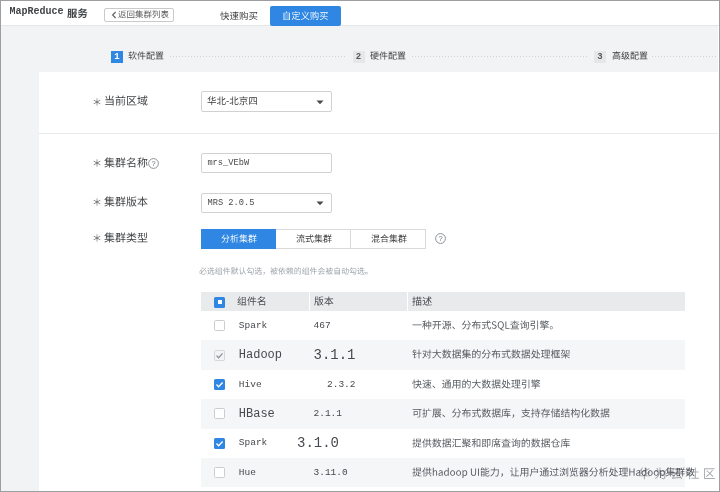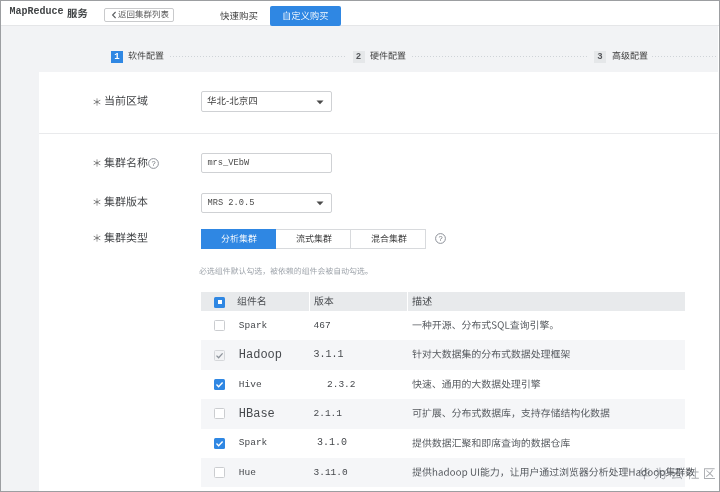--- a/index.html
+++ b/index.html
@@ -226,21 +226,21 @@
           <path d="M44 -431V-349H960V-431Z M1653 -556V-318H1512V-556ZM1728 -556H1866V-318H1728ZM1653 -838V-629H1441V-184H1512V-245H1653V78H1728V-245H1866V-190H1939V-629H1728V-838ZM1367 -826C1291 -793 1159 -763 1046 -745C1055 -729 1065 -704 1068 -687C1112 -693 1160 -700 1207 -710V-558H1046V-488H1196C1156 -373 1086 -243 1023 -172C1035 -154 1053 -124 1060 -103C1112 -165 1166 -265 1207 -367V78H1280V-384C1313 -335 1354 -272 1370 -241L1415 -299C1396 -326 1308 -435 1280 -466V-488H1408V-558H1280V-725C1329 -737 1374 -751 1412 -766Z M2649 -703V-418H2369V-461V-703ZM2052 -418V-346H2288C2274 -209 2223 -75 2054 28C2074 41 2101 66 2114 84C2299 -33 2351 -189 2365 -346H2649V81H2726V-346H2949V-418H2726V-703H2918V-775H2089V-703H2293V-461L2292 -418Z M3537 -407H3843V-319H3537ZM3537 -549H3843V-463H3537ZM3505 -205C3475 -138 3431 -68 3385 -19C3402 -9 3431 9 3445 20C3489 -32 3539 -113 3572 -186ZM3788 -188C3828 -124 3876 -40 3898 10L3967 -21C3943 -69 3893 -152 3853 -213ZM3087 -777C3142 -742 3217 -693 3254 -662L3299 -722C3260 -751 3185 -797 3131 -829ZM3038 -507C3094 -476 3169 -428 3207 -400L3251 -460C3212 -488 3136 -531 3081 -560ZM3059 24 3126 66C3174 -28 3230 -152 3271 -258L3211 -300C3166 -186 3103 -54 3059 24ZM3338 -791V-517C3338 -352 3327 -125 3214 36C3231 44 3263 63 3276 76C3395 -92 3411 -342 3411 -517V-723H3951V-791ZM3650 -709C3644 -680 3632 -639 3621 -607H3469V-261H3649V0C3649 11 3645 15 3633 16C3620 16 3576 16 3529 15C3538 34 3547 61 3550 79C3616 80 3660 80 3687 69C3714 58 3721 39 3721 2V-261H3913V-607H3694C3707 -633 3720 -663 3733 -692Z M4273 56 4341 -2C4279 -75 4189 -166 4117 -224L4052 -167C4123 -109 4209 -23 4273 56Z M5673 -822 5604 -794C5675 -646 5795 -483 5900 -393C5915 -413 5942 -441 5961 -456C5857 -534 5735 -687 5673 -822ZM5324 -820C5266 -667 5164 -528 5044 -442C5062 -428 5095 -399 5108 -384C5135 -406 5161 -430 5187 -457V-388H5380C5357 -218 5302 -59 5065 19C5082 35 5102 64 5111 83C5366 -9 5432 -190 5459 -388H5731C5720 -138 5705 -40 5680 -14C5670 -4 5658 -2 5637 -2C5614 -2 5552 -2 5487 -8C5501 13 5510 45 5512 67C5575 71 5636 72 5670 69C5704 66 5727 59 5748 34C5783 -5 5796 -119 5811 -426C5812 -436 5812 -462 5812 -462H5192C5277 -553 5352 -670 5404 -798Z M6399 -841C6385 -790 6367 -738 6346 -687H6061V-614H6313C6246 -481 6153 -358 6031 -275C6045 -259 6065 -230 6076 -211C6130 -249 6179 -294 6222 -343V-13H6297V-360H6509V81H6585V-360H6811V-109C6811 -95 6806 -91 6789 -90C6773 -90 6715 -89 6651 -91C6661 -72 6673 -44 6676 -23C6762 -23 6815 -23 6846 -35C6877 -47 6886 -68 6886 -108V-431H6811H6585V-566H6509V-431H6291C6331 -489 6366 -550 6396 -614H6941V-687H6428C6446 -732 6462 -778 6476 -823Z M7709 -791C7761 -755 7823 -701 7853 -665L7905 -712C7875 -747 7811 -798 7760 -833ZM7565 -836C7565 -774 7567 -713 7570 -653H7055V-580H7575C7601 -208 7685 82 7849 82C7926 82 7954 31 7967 -144C7946 -152 7918 -169 7901 -186C7894 -52 7883 4 7855 4C7756 4 7678 -241 7653 -580H7947V-653H7649C7646 -712 7645 -773 7645 -836ZM7059 -24 7083 50C7211 22 7395 -20 7565 -60L7559 -128L7345 -82V-358H7532V-431H7090V-358H7270V-67Z M8304 13C8457 13 8553 -79 8553 -195C8553 -304 8487 -354 8402 -391L8298 -436C8241 -460 8176 -487 8176 -559C8176 -624 8230 -665 8313 -665C8381 -665 8435 -639 8480 -597L8528 -656C8477 -709 8400 -746 8313 -746C8180 -746 8082 -665 8082 -552C8082 -445 8163 -393 8231 -364L8336 -318C8406 -287 8459 -263 8459 -187C8459 -116 8402 -68 8305 -68C8229 -68 8155 -104 8103 -159L8048 -95C8111 -29 8200 13 8304 13Z M8967 -64C8835 -64 8749 -182 8749 -369C8749 -552 8835 -665 8967 -665C9099 -665 9185 -552 9185 -369C9185 -182 9099 -64 8967 -64ZM9191 184C9235 184 9274 177 9296 167L9278 96C9259 102 9234 107 9201 107C9122 107 9054 74 9021 9C9176 -18 9280 -158 9280 -369C9280 -604 9151 -746 8967 -746C8783 -746 8654 -604 8654 -369C8654 -154 8762 -12 8922 10C8963 110 9056 184 9191 184Z M9439 0H9852V-79H9531V-733H9439Z M10176 -218H10581V-134H10176ZM10176 -352H10581V-270H10176ZM10102 -406V-80H10659V-406ZM9955 -20V48H10811V-20ZM10341 -840V-713H9938V-647H10260C10174 -552 10040 -466 9917 -424C9933 -410 9955 -382 9966 -364C10102 -418 10250 -523 10341 -642V-437H10415V-643C10507 -527 10657 -423 10795 -372C10806 -391 10828 -420 10845 -434C10719 -473 10583 -556 10496 -647H10825V-713H10415V-840Z M10995 -775C11044 -729 11104 -664 11132 -622L11186 -672C11158 -713 11096 -775 11047 -819ZM10923 -527V-454H11064V-111C11064 -66 11034 -37 11016 -24C11029 -10 11049 22 11055 40C11070 20 11097 -2 11266 -129C11259 -143 11247 -171 11241 -192L11137 -116V-527ZM11387 -840C11345 -713 11275 -587 11193 -506C11212 -495 11244 -471 11258 -457C11298 -502 11338 -558 11373 -621H11747C11734 -203 11718 -46 11685 -10C11674 3 11664 6 11644 6C11621 6 11567 6 11506 1C11519 21 11528 53 11530 74C11584 76 11641 78 11673 74C11707 71 11730 62 11752 33C11791 -16 11806 -176 11821 -650C11822 -662 11822 -690 11822 -690H11410C11430 -732 11448 -776 11464 -820ZM11553 -292V-184H11380V-292ZM11553 -353H11380V-460H11553ZM11311 -523V-61H11380V-122H11620V-523Z M12663 -830V80H12738V-830ZM12024 -568C12011 -474 11989 -351 11969 -273H12348C12334 -104 12318 -31 12294 -11C12283 -2 12272 0 12250 0C12226 0 12159 -1 12093 -7C12108 15 12118 46 12120 70C12184 74 12247 75 12279 72C12315 70 12337 64 12359 40C12392 7 12410 -84 12427 -308C12429 -319 12430 -343 12430 -343H12062C12071 -391 12081 -445 12089 -498H12424V-798H11988V-728H12350V-568Z M13022 -705C13004 -658 12972 -602 12923 -558C12938 -550 12957 -531 12967 -518C12980 -530 12992 -543 13003 -557V-406H13057V-438H13229V-579H13020C13030 -592 13038 -605 13046 -619H13301C13296 -498 13288 -452 13277 -438C13271 -431 13264 -429 13251 -429C13239 -429 13209 -430 13175 -433C13183 -419 13189 -397 13191 -381C13225 -379 13260 -379 13279 -380C13302 -382 13318 -387 13331 -402C13351 -424 13359 -483 13367 -639C13368 -648 13368 -665 13368 -665H13069L13082 -695L13076 -696H13111V-738H13219V-694H13283V-738H13399V-790H13283V-840H13219V-790H13111V-840H13047V-790H12932V-738H13047V-701ZM13506 -843C13479 -749 13431 -660 13369 -602C13384 -592 13410 -571 13421 -560C13440 -580 13459 -603 13476 -629C13497 -590 13522 -554 13552 -522C13498 -489 13433 -465 13361 -447C13374 -433 13394 -405 13401 -390C13475 -412 13542 -440 13599 -478C13654 -432 13721 -397 13798 -376C13807 -395 13826 -420 13841 -435C13769 -451 13705 -479 13651 -517C13703 -562 13743 -617 13769 -686H13827V-743H13539C13551 -770 13561 -799 13570 -828ZM13697 -686C13676 -635 13644 -593 13602 -558C13564 -595 13533 -638 13512 -686ZM13057 -538H13174V-480H13057ZM13650 -378C13510 -354 13244 -343 13029 -342C13035 -328 13042 -305 13044 -291C13139 -291 13243 -293 13344 -297V-235H13003V-180H13344V-118H12938V-61H13344V2C13344 14 13339 18 13325 19C13311 20 13259 20 13206 18C13216 36 13227 62 13231 80C13304 80 13350 79 13379 70C13409 60 13419 42 13419 4V-61H13826V-118H13419V-180H13768V-235H13419V-301C13523 -308 13621 -317 13697 -330Z M14075 -244C13992 -244 13923 -176 13923 -92C13923 -7 13992 61 14075 61C14160 61 14228 -7 14228 -92C14228 -176 14160 -244 14075 -244ZM14075 10C14020 10 13974 -35 13974 -92C13974 -147 14020 -193 14075 -193C14132 -193 14177 -147 14177 -92C14177 -35 14132 10 14075 10Z" fill="#55595e"></path>
         </g>
       </svg>
     </div>
 <div class="p" style="left:200px;top:339.4px;width:484px;height:29.4px;background:#f5f6f8"></div>
 <div class="p" style="left:213px;top:348.6px;width:11px;height:11px;border:1px solid #d5d7da;border-radius:1.5px;background:#f2f3f5"></div>
 <svg class="p" width="11" height="11" style="left:213px;top:348.6px" viewBox="0 0 11 11">
       <path d="M2.5 5.6 L4.6 7.7 L8.6 3.4" stroke="#8d939b" stroke-width="1.3" fill="none"></path>
     </svg>
 <div class="lat" style="left:237.8px;top:344.1px;height:20px;line-height:20.5px;font-size:12px;color:#46494d">Hadoop</div>
-<div class="lat" style="left:312.5px;top:344.1px;height:20px;line-height:20.5px;font-size:10px;color:#46494d">3.1.1</div>
+<div class="lat" style="left:312.5px;top:344.1px;height:20px;line-height:20.5px;font-size:14px;color:#46494d">3.1.1</div>
 <div class="p" style="left:410.9px;top:348.36px">
       <svg class="tx" width="159.4" height="11.48" viewBox="0 0 159.4 11.48">
         <g transform="translate(0,8.71) scale(0.009900,0.009900)">
           <path d="M662 -831V-505H426V-431H662V79H739V-431H954V-505H739V-831ZM186 -838C153 -744 95 -655 31 -596C43 -580 63 -541 69 -526C106 -561 140 -604 171 -653H423V-724H212C227 -755 241 -786 253 -818ZM61 -344V-275H211V-68C211 -26 183 -2 164 8C177 24 195 56 201 75C218 58 247 41 443 -61C438 -76 431 -105 429 -126L283 -53V-275H417V-344H283V-479H396V-547H108V-479H211V-344Z M1502 -394C1549 -323 1594 -228 1610 -168L1676 -201C1660 -261 1612 -353 1563 -422ZM1091 -453C1152 -398 1217 -333 1275 -267C1215 -139 1136 -42 1045 17C1063 32 1086 60 1098 78C1190 12 1268 -80 1329 -203C1374 -147 1411 -94 1435 -49L1495 -104C1466 -156 1419 -218 1364 -281C1410 -396 1443 -533 1460 -695L1411 -709L1398 -706H1070V-635H1378C1363 -527 1339 -430 1307 -344C1254 -399 1198 -453 1144 -500ZM1765 -840V-599H1482V-527H1765V-22C1765 -4 1758 1 1741 2C1724 2 1668 3 1605 0C1615 23 1626 58 1630 79C1715 79 1766 77 1796 64C1827 51 1839 28 1839 -22V-527H1959V-599H1839V-840Z M2461 -839C2460 -760 2461 -659 2446 -553H2062V-476H2433C2393 -286 2293 -92 2043 16C2064 32 2088 59 2100 78C2344 -34 2452 -226 2501 -419C2579 -191 2708 -14 2902 78C2915 56 2939 25 2958 8C2764 -73 2633 -255 2563 -476H2942V-553H2526C2540 -658 2541 -758 2542 -839Z M3443 -821C3425 -782 3393 -723 3368 -688L3417 -664C3443 -697 3477 -747 3506 -793ZM3088 -793C3114 -751 3141 -696 3150 -661L3207 -686C3198 -722 3171 -776 3143 -815ZM3410 -260C3387 -208 3355 -164 3317 -126C3279 -145 3240 -164 3203 -180C3217 -204 3233 -231 3247 -260ZM3110 -153C3159 -134 3214 -109 3264 -83C3200 -37 3123 -5 3041 14C3054 28 3070 54 3077 72C3169 47 3254 8 3326 -50C3359 -30 3389 -11 3412 6L3460 -43C3437 -59 3408 -77 3375 -95C3428 -152 3470 -222 3495 -309L3454 -326L3442 -323H3278L3300 -375L3233 -387C3226 -367 3216 -345 3206 -323H3070V-260H3175C3154 -220 3131 -183 3110 -153ZM3257 -841V-654H3050V-592H3234C3186 -527 3109 -465 3039 -435C3054 -421 3071 -395 3080 -378C3141 -411 3207 -467 3257 -526V-404H3327V-540C3375 -505 3436 -458 3461 -435L3503 -489C3479 -506 3391 -562 3342 -592H3531V-654H3327V-841ZM3629 -832C3604 -656 3559 -488 3481 -383C3497 -373 3526 -349 3538 -337C3564 -374 3586 -418 3606 -467C3628 -369 3657 -278 3694 -199C3638 -104 3560 -31 3451 22C3465 37 3486 67 3493 83C3595 28 3672 -41 3731 -129C3781 -44 3843 24 3921 71C3933 52 3955 26 3972 12C3888 -33 3822 -106 3771 -198C3824 -301 3858 -426 3880 -576H3948V-646H3663C3677 -702 3689 -761 3698 -821ZM3809 -576C3793 -461 3769 -361 3733 -276C3695 -366 3667 -468 3648 -576Z M4484 -238V81H4550V40H4858V77H4927V-238H4734V-362H4958V-427H4734V-537H4923V-796H4395V-494C4395 -335 4386 -117 4282 37C4299 45 4330 67 4344 79C4427 -43 4455 -213 4464 -362H4663V-238ZM4468 -731H4851V-603H4468ZM4468 -537H4663V-427H4467L4468 -494ZM4550 -22V-174H4858V-22ZM4167 -839V-638H4042V-568H4167V-349C4115 -333 4067 -319 4029 -309L4049 -235L4167 -273V-14C4167 0 4162 4 4150 4C4138 5 4099 5 4056 4C4065 24 4075 55 4077 73C4140 74 4179 71 4203 59C4228 48 4237 27 4237 -14V-296L4352 -334L4341 -403L4237 -370V-568H4350V-638H4237V-839Z M5460 -292V-225H5054V-162H5393C5297 -90 5153 -26 5029 6C5046 22 5067 50 5079 69C5207 29 5357 -47 5460 -135V79H5535V-138C5637 -52 5789 23 5920 61C5931 42 5952 15 5968 -1C5843 -31 5701 -92 5605 -162H5947V-225H5535V-292ZM5490 -552V-486H5247V-552ZM5467 -824C5483 -797 5500 -763 5512 -734H5286C5307 -765 5326 -797 5343 -827L5265 -842C5221 -754 5140 -642 5030 -558C5047 -548 5072 -526 5085 -510C5116 -536 5145 -563 5172 -591V-271H5247V-303H5919V-363H5562V-432H5849V-486H5562V-552H5846V-606H5562V-672H5887V-734H5591C5578 -766 5556 -810 5534 -843ZM5490 -606H5247V-672H5490ZM5490 -432V-363H5247V-432Z M6552 -423C6607 -350 6675 -250 6705 -189L6769 -229C6736 -288 6667 -385 6610 -456ZM6240 -842C6232 -794 6215 -728 6199 -679H6087V54H6156V-25H6435V-679H6268C6285 -722 6304 -778 6321 -828ZM6156 -612H6366V-401H6156ZM6156 -93V-335H6366V-93ZM6598 -844C6566 -706 6512 -568 6443 -479C6461 -469 6492 -448 6506 -436C6540 -484 6572 -545 6600 -613H6856C6844 -212 6828 -58 6796 -24C6784 -10 6773 -7 6753 -7C6730 -7 6670 -8 6604 -13C6618 6 6627 38 6629 59C6685 62 6744 64 6778 61C6814 57 6836 49 6859 19C6899 -30 6913 -185 6928 -644C6929 -654 6929 -682 6929 -682H6627C6643 -729 6658 -779 6670 -828Z M7673 -822 7604 -794C7675 -646 7795 -483 7900 -393C7915 -413 7942 -441 7961 -456C7857 -534 7735 -687 7673 -822ZM7324 -820C7266 -667 7164 -528 7044 -442C7062 -428 7095 -399 7108 -384C7135 -406 7161 -430 7187 -457V-388H7380C7357 -218 7302 -59 7065 19C7082 35 7102 64 7111 83C7366 -9 7432 -190 7459 -388H7731C7720 -138 7705 -40 7680 -14C7670 -4 7658 -2 7637 -2C7614 -2 7552 -2 7487 -8C7501 13 7510 45 7512 67C7575 71 7636 72 7670 69C7704 66 7727 59 7748 34C7783 -5 7796 -119 7811 -426C7812 -436 7812 -462 7812 -462H7192C7277 -553 7352 -670 7404 -798Z M8399 -841C8385 -790 8367 -738 8346 -687H8061V-614H8313C8246 -481 8153 -358 8031 -275C8045 -259 8065 -230 8076 -211C8130 -249 8179 -294 8222 -343V-13H8297V-360H8509V81H8585V-360H8811V-109C8811 -95 8806 -91 8789 -90C8773 -90 8715 -89 8651 -91C8661 -72 8673 -44 8676 -23C8762 -23 8815 -23 8846 -35C8877 -47 8886 -68 8886 -108V-431H8811H8585V-566H8509V-431H8291C8331 -489 8366 -550 8396 -614H8941V-687H8428C8446 -732 8462 -778 8476 -823Z M9709 -791C9761 -755 9823 -701 9853 -665L9905 -712C9875 -747 9811 -798 9760 -833ZM9565 -836C9565 -774 9567 -713 9570 -653H9055V-580H9575C9601 -208 9685 82 9849 82C9926 82 9954 31 9967 -144C9946 -152 9918 -169 9901 -186C9894 -52 9883 4 9855 4C9756 4 9678 -241 9653 -580H9947V-653H9649C9646 -712 9645 -773 9645 -836ZM9059 -24 9083 50C9211 22 9395 -20 9565 -60L9559 -128L9345 -82V-358H9532V-431H9090V-358H9270V-67Z M10443 -821C10425 -782 10393 -723 10368 -688L10417 -664C10443 -697 10477 -747 10506 -793ZM10088 -793C10114 -751 10141 -696 10150 -661L10207 -686C10198 -722 10171 -776 10143 -815ZM10410 -260C10387 -208 10355 -164 10317 -126C10279 -145 10240 -164 10203 -180C10217 -204 10233 -231 10247 -260ZM10110 -153C10159 -134 10214 -109 10264 -83C10200 -37 10123 -5 10041 14C10054 28 10070 54 10077 72C10169 47 10254 8 10326 -50C10359 -30 10389 -11 10412 6L10460 -43C10437 -59 10408 -77 10375 -95C10428 -152 10470 -222 10495 -309L10454 -326L10442 -323H10278L10300 -375L10233 -387C10226 -367 10216 -345 10206 -323H10070V-260H10175C10154 -220 10131 -183 10110 -153ZM10257 -841V-654H10050V-592H10234C10186 -527 10109 -465 10039 -435C10054 -421 10071 -395 10080 -378C10141 -411 10207 -467 10257 -526V-404H10327V-540C10375 -505 10436 -458 10461 -435L10503 -489C10479 -506 10391 -562 10342 -592H10531V-654H10327V-841ZM10629 -832C10604 -656 10559 -488 10481 -383C10497 -373 10526 -349 10538 -337C10564 -374 10586 -418 10606 -467C10628 -369 10657 -278 10694 -199C10638 -104 10560 -31 10451 22C10465 37 10486 67 10493 83C10595 28 10672 -41 10731 -129C10781 -44 10843 24 10921 71C10933 52 10955 26 10972 12C10888 -33 10822 -106 10771 -198C10824 -301 10858 -426 10880 -576H10948V-646H10663C10677 -702 10689 -761 10698 -821ZM10809 -576C10793 -461 10769 -361 10733 -276C10695 -366 10667 -468 10648 -576Z M11484 -238V81H11550V40H11858V77H11927V-238H11734V-362H11958V-427H11734V-537H11923V-796H11395V-494C11395 -335 11386 -117 11282 37C11299 45 11330 67 11344 79C11427 -43 11455 -213 11464 -362H11663V-238ZM11468 -731H11851V-603H11468ZM11468 -537H11663V-427H11467L11468 -494ZM11550 -22V-174H11858V-22ZM11167 -839V-638H11042V-568H11167V-349C11115 -333 11067 -319 11029 -309L11049 -235L11167 -273V-14C11167 0 11162 4 11150 4C11138 5 11099 5 11056 4C11065 24 11075 55 11077 73C11140 74 11179 71 11203 59C11228 48 11237 27 11237 -14V-296L11352 -334L11341 -403L11237 -370V-568H11350V-638H11237V-839Z M12426 -612C12407 -471 12372 -356 12324 -262C12283 -330 12250 -417 12225 -528C12234 -555 12243 -583 12252 -612ZM12220 -836C12193 -640 12131 -451 12052 -347C12072 -337 12099 -317 12113 -305C12139 -340 12163 -382 12185 -430C12212 -334 12245 -256 12284 -194C12218 -95 12134 -25 12034 23C12053 34 12083 64 12096 81C12188 34 12267 -34 12332 -127C12454 17 12615 49 12787 49H12934C12939 27 12952 -10 12965 -29C12926 -28 12822 -28 12791 -28C12637 -28 12486 -56 12373 -192C12441 -314 12488 -470 12510 -670L12461 -684L12446 -681H12270C12281 -725 12291 -771 12299 -817ZM12615 -838V-102H12695V-520C12763 -441 12836 -347 12871 -285L12937 -326C12892 -398 12797 -511 12721 -594L12695 -579V-838Z M13476 -540H13629V-411H13476ZM13694 -540H13847V-411H13694ZM13476 -728H13629V-601H13476ZM13694 -728H13847V-601H13694ZM13318 -22V47H13967V-22H13700V-160H13933V-228H13700V-346H13919V-794H13407V-346H13623V-228H13395V-160H13623V-22ZM13035 -100 13054 -24C13142 -53 13257 -92 13365 -128L13352 -201L13242 -164V-413H13343V-483H13242V-702H13358V-772H13046V-702H13170V-483H13056V-413H13170V-141C13119 -125 13073 -111 13035 -100Z M14946 -781H14396V31H14962V-37H14468V-712H14946ZM14503 -200V-134H14931V-200H14744V-356H14902V-420H14744V-560H14923V-625H14512V-560H14674V-420H14529V-356H14674V-200ZM14190 -842V-633H14043V-562H14184C14153 -430 14090 -279 14027 -202C14039 -183 14057 -151 14064 -130C14110 -193 14156 -296 14190 -403V77H14259V-446C14292 -400 14331 -342 14348 -312L14388 -377C14369 -400 14290 -495 14259 -527V-562H14370V-633H14259V-842Z M15631 -693H15837V-485H15631ZM15560 -759V-418H15912V-759ZM15459 -394V-297H15061V-230H15404C15317 -132 15172 -43 15039 1C15056 16 15078 44 15089 62C15221 12 15366 -85 15459 -196V81H15537V-190C15630 -83 15771 7 15906 54C15918 35 15940 6 15957 -9C15818 -49 15675 -132 15589 -230H15928V-297H15537V-394ZM15214 -839C15213 -802 15211 -768 15208 -735H15055V-668H15199C15180 -558 15137 -475 15036 -422C15052 -410 15073 -383 15083 -366C15201 -430 15250 -533 15272 -668H15412C15403 -539 15393 -488 15379 -472C15371 -464 15363 -462 15350 -463C15335 -463 15300 -463 15262 -467C15273 -449 15280 -420 15282 -400C15322 -398 15361 -398 15382 -400C15407 -402 15424 -408 15440 -425C15463 -453 15474 -524 15486 -704C15487 -714 15488 -735 15488 -735H15281C15284 -768 15286 -803 15288 -839Z" fill="#55595e"></path>
         </g>
       </svg>
     </div>
 <div class="p" style="left:213px;top:378.0px;width:11px;height:11px;background:#2f87e3;border-radius:1.5px"></div>
 <svg class="p" width="11" height="11" style="left:213px;top:378.0px" viewBox="0 0 11 11">
       <path d="M2.5 5.6 L4.6 7.7 L8.6 3.4" stroke="#fff" stroke-width="1.4" fill="none"></path>
@@ -263,21 +263,21 @@
         <g transform="translate(0,8.71) scale(0.009900,0.009900)">
           <path d="M56 -769V-694H747V-29C747 -8 740 -2 718 0C694 0 612 1 532 -3C544 19 558 56 563 78C662 78 732 78 772 65C811 52 825 26 825 -28V-694H948V-769ZM231 -475H494V-245H231ZM158 -547V-93H231V-173H568V-547Z M1174 -839V-638H1055V-567H1174V-347C1123 -332 1077 -319 1040 -309L1060 -233L1174 -270V-14C1174 0 1169 4 1157 4C1145 5 1106 5 1063 4C1073 25 1083 57 1085 76C1148 77 1188 74 1212 61C1238 49 1247 28 1247 -14V-294L1359 -330L1349 -401L1247 -369V-567H1356V-638H1247V-839ZM1611 -812C1632 -774 1657 -725 1671 -688H1422V-438C1422 -293 1411 -97 1300 42C1318 50 1349 71 1362 85C1479 -62 1497 -282 1497 -437V-616H1953V-688H1715L1746 -700C1732 -736 1703 -792 1677 -834Z M2313 81V80C2332 68 2364 60 2615 -3C2613 -17 2615 -46 2618 -65L2402 -17V-222H2540C2609 -68 2736 35 2916 81C2925 61 2945 34 2961 19C2874 1 2798 -31 2737 -76C2789 -104 2850 -141 2897 -177L2840 -217C2803 -186 2742 -145 2691 -116C2659 -147 2632 -182 2611 -222H2950V-288H2741V-393H2910V-457H2741V-550H2670V-457H2469V-550H2400V-457H2249V-393H2400V-288H2221V-222H2331V-60C2331 -15 2301 8 2282 18C2293 32 2308 63 2313 81ZM2469 -393H2670V-288H2469ZM2216 -727H2815V-625H2216ZM2141 -792V-498C2141 -338 2132 -115 2031 42C2050 50 2083 69 2098 81C2202 -83 2216 -328 2216 -498V-559H2890V-792Z M3273 56 3341 -2C3279 -75 3189 -166 3117 -224L3052 -167C3123 -109 3209 -23 3273 56Z M4673 -822 4604 -794C4675 -646 4795 -483 4900 -393C4915 -413 4942 -441 4961 -456C4857 -534 4735 -687 4673 -822ZM4324 -820C4266 -667 4164 -528 4044 -442C4062 -428 4095 -399 4108 -384C4135 -406 4161 -430 4187 -457V-388H4380C4357 -218 4302 -59 4065 19C4082 35 4102 64 4111 83C4366 -9 4432 -190 4459 -388H4731C4720 -138 4705 -40 4680 -14C4670 -4 4658 -2 4637 -2C4614 -2 4552 -2 4487 -8C4501 13 4510 45 4512 67C4575 71 4636 72 4670 69C4704 66 4727 59 4748 34C4783 -5 4796 -119 4811 -426C4812 -436 4812 -462 4812 -462H4192C4277 -553 4352 -670 4404 -798Z M5399 -841C5385 -790 5367 -738 5346 -687H5061V-614H5313C5246 -481 5153 -358 5031 -275C5045 -259 5065 -230 5076 -211C5130 -249 5179 -294 5222 -343V-13H5297V-360H5509V81H5585V-360H5811V-109C5811 -95 5806 -91 5789 -90C5773 -90 5715 -89 5651 -91C5661 -72 5673 -44 5676 -23C5762 -23 5815 -23 5846 -35C5877 -47 5886 -68 5886 -108V-431H5811H5585V-566H5509V-431H5291C5331 -489 5366 -550 5396 -614H5941V-687H5428C5446 -732 5462 -778 5476 -823Z M6709 -791C6761 -755 6823 -701 6853 -665L6905 -712C6875 -747 6811 -798 6760 -833ZM6565 -836C6565 -774 6567 -713 6570 -653H6055V-580H6575C6601 -208 6685 82 6849 82C6926 82 6954 31 6967 -144C6946 -152 6918 -169 6901 -186C6894 -52 6883 4 6855 4C6756 4 6678 -241 6653 -580H6947V-653H6649C6646 -712 6645 -773 6645 -836ZM6059 -24 6083 50C6211 22 6395 -20 6565 -60L6559 -128L6345 -82V-358H6532V-431H6090V-358H6270V-67Z M7443 -821C7425 -782 7393 -723 7368 -688L7417 -664C7443 -697 7477 -747 7506 -793ZM7088 -793C7114 -751 7141 -696 7150 -661L7207 -686C7198 -722 7171 -776 7143 -815ZM7410 -260C7387 -208 7355 -164 7317 -126C7279 -145 7240 -164 7203 -180C7217 -204 7233 -231 7247 -260ZM7110 -153C7159 -134 7214 -109 7264 -83C7200 -37 7123 -5 7041 14C7054 28 7070 54 7077 72C7169 47 7254 8 7326 -50C7359 -30 7389 -11 7412 6L7460 -43C7437 -59 7408 -77 7375 -95C7428 -152 7470 -222 7495 -309L7454 -326L7442 -323H7278L7300 -375L7233 -387C7226 -367 7216 -345 7206 -323H7070V-260H7175C7154 -220 7131 -183 7110 -153ZM7257 -841V-654H7050V-592H7234C7186 -527 7109 -465 7039 -435C7054 -421 7071 -395 7080 -378C7141 -411 7207 -467 7257 -526V-404H7327V-540C7375 -505 7436 -458 7461 -435L7503 -489C7479 -506 7391 -562 7342 -592H7531V-654H7327V-841ZM7629 -832C7604 -656 7559 -488 7481 -383C7497 -373 7526 -349 7538 -337C7564 -374 7586 -418 7606 -467C7628 -369 7657 -278 7694 -199C7638 -104 7560 -31 7451 22C7465 37 7486 67 7493 83C7595 28 7672 -41 7731 -129C7781 -44 7843 24 7921 71C7933 52 7955 26 7972 12C7888 -33 7822 -106 7771 -198C7824 -301 7858 -426 7880 -576H7948V-646H7663C7677 -702 7689 -761 7698 -821ZM7809 -576C7793 -461 7769 -361 7733 -276C7695 -366 7667 -468 7648 -576Z M8484 -238V81H8550V40H8858V77H8927V-238H8734V-362H8958V-427H8734V-537H8923V-796H8395V-494C8395 -335 8386 -117 8282 37C8299 45 8330 67 8344 79C8427 -43 8455 -213 8464 -362H8663V-238ZM8468 -731H8851V-603H8468ZM8468 -537H8663V-427H8467L8468 -494ZM8550 -22V-174H8858V-22ZM8167 -839V-638H8042V-568H8167V-349C8115 -333 8067 -319 8029 -309L8049 -235L8167 -273V-14C8167 0 8162 4 8150 4C8138 5 8099 5 8056 4C8065 24 8075 55 8077 73C8140 74 8179 71 8203 59C8228 48 8237 27 8237 -14V-296L8352 -334L8341 -403L8237 -370V-568H8350V-638H8237V-839Z M9325 -245C9334 -253 9368 -259 9419 -259H9593V-144H9232V-74H9593V79H9667V-74H9954V-144H9667V-259H9888V-327H9667V-432H9593V-327H9403C9434 -373 9465 -426 9493 -481H9912V-549H9527L9559 -621L9482 -648C9471 -615 9458 -581 9444 -549H9260V-481H9412C9387 -431 9365 -393 9354 -377C9334 -344 9317 -322 9299 -318C9308 -298 9321 -260 9325 -245ZM9469 -821C9486 -797 9503 -766 9515 -739H9121V-450C9121 -305 9114 -101 9031 42C9049 50 9082 71 9095 85C9182 -67 9195 -295 9195 -450V-668H9952V-739H9600C9588 -770 9565 -809 9542 -840Z M10157 107C10262 70 10330 -12 10330 -120C10330 -190 10300 -235 10245 -235C10204 -235 10169 -210 10169 -163C10169 -116 10203 -92 10244 -92L10261 -94C10256 -25 10212 22 10135 54Z M11459 -840V-687H11077V-613H11459V-458H11123V-385H11230L11208 -377C11262 -269 11337 -180 11431 -110C11315 -52 11179 -15 11036 8C11051 25 11070 60 11077 80C11230 52 11375 7 11501 -63C11616 5 11754 50 11917 74C11928 54 11948 21 11965 3C11815 -16 11684 -54 11576 -110C11690 -188 11782 -293 11839 -430L11787 -461L11773 -458H11537V-613H11921V-687H11537V-840ZM11286 -385H11729C11677 -287 11600 -210 11504 -151C11410 -212 11336 -290 11286 -385Z M12448 -204C12491 -150 12539 -74 12558 -26L12620 -65C12599 -113 12549 -185 12506 -237ZM12626 -835V-710H12413V-642H12626V-515H12362V-446H12758V-334H12373V-265H12758V-11C12758 2 12754 7 12739 7C12724 8 12671 9 12615 6C12625 27 12635 58 12638 79C12712 79 12761 78 12790 67C12821 55 12830 34 12830 -11V-265H12954V-334H12830V-446H12960V-515H12698V-642H12912V-710H12698V-835ZM12171 -839V-638H12042V-568H12171V-351C12117 -334 12067 -320 12028 -309L12047 -235L12171 -275V-11C12171 4 12166 8 12154 8C12142 8 12103 8 12060 7C12069 28 12079 59 12081 77C12144 78 12183 75 12207 63C12232 51 12241 31 12241 -10V-298L12350 -334L12340 -403L12241 -372V-568H12347V-638H12241V-839Z M13613 -349V-266H13335V-196H13613V-10C13613 4 13610 8 13592 9C13574 10 13514 10 13448 8C13458 29 13468 58 13471 79C13557 79 13613 79 13647 68C13680 56 13689 35 13689 -9V-196H13957V-266H13689V-324C13762 -370 13840 -432 13894 -492L13846 -529L13831 -525H13420V-456H13761C13718 -416 13663 -375 13613 -349ZM13385 -840C13373 -797 13359 -753 13342 -709H13063V-637H13311C13246 -499 13153 -370 13031 -284C13043 -267 13061 -235 13069 -216C13112 -247 13152 -282 13188 -320V78H13264V-411C13316 -481 13358 -557 13394 -637H13939V-709H13424C13438 -746 13451 -784 13462 -821Z M14290 -749C14333 -706 14381 -645 14402 -605L14457 -645C14435 -685 14385 -743 14341 -784ZM14472 -536V-468H14662C14596 -399 14522 -341 14442 -295C14457 -282 14482 -252 14491 -238C14516 -254 14541 -271 14565 -289V76H14630V25H14847V73H14915V-361H14651C14687 -394 14721 -430 14753 -468H14959V-536H14807C14863 -612 14911 -697 14950 -788L14883 -807C14864 -761 14842 -717 14817 -674V-727H14701V-840H14632V-727H14501V-662H14632V-536ZM14701 -662H14810C14783 -618 14754 -576 14722 -536H14701ZM14630 -141H14847V-37H14630ZM14630 -198V-299H14847V-198ZM14346 44C14360 26 14385 10 14526 -78C14521 -92 14512 -119 14508 -138L14411 -82V-521H14247V-449H14346V-95C14346 -53 14324 -28 14309 -18C14322 -4 14340 27 14346 44ZM14216 -842C14173 -688 14104 -535 14025 -433C14036 -416 14056 -379 14062 -363C14089 -398 14115 -438 14139 -482V77H14205V-616C14234 -683 14259 -754 14280 -824Z M15035 -53 15048 24C15147 2 15280 -26 15406 -55L15400 -124C15266 -97 15128 -68 15035 -53ZM15056 -427C15071 -434 15096 -439 15223 -454C15178 -391 15136 -341 15117 -322C15084 -286 15061 -262 15038 -257C15047 -237 15059 -200 15063 -184C15087 -197 15123 -205 15402 -256C15400 -272 15397 -302 15398 -322L15175 -286C15256 -373 15335 -479 15403 -587L15334 -629C15315 -593 15293 -557 15270 -522L15137 -511C15196 -594 15254 -700 15299 -802L15222 -834C15182 -717 15110 -593 15087 -561C15066 -529 15048 -506 15030 -502C15039 -481 15052 -443 15056 -427ZM15639 -841V-706H15408V-634H15639V-478H15433V-406H15926V-478H15716V-634H15943V-706H15716V-841ZM15459 -304V79H15532V36H15826V75H15901V-304ZM15532 -32V-236H15826V-32Z M16516 -840C16484 -705 16429 -572 16357 -487C16375 -477 16405 -453 16419 -441C16453 -486 16486 -543 16514 -606H16862C16849 -196 16834 -43 16804 -8C16794 5 16784 8 16766 7C16745 7 16697 7 16644 2C16656 24 16665 56 16667 77C16716 80 16766 81 16797 77C16829 73 16851 65 16871 37C16908 -12 16922 -167 16937 -637C16937 -647 16938 -676 16938 -676H16543C16561 -723 16577 -773 16590 -824ZM16632 -376C16649 -340 16667 -298 16682 -258L16505 -227C16550 -310 16594 -415 16626 -517L16554 -538C16527 -423 16471 -297 16454 -265C16437 -232 16423 -208 16407 -205C16415 -187 16427 -152 16430 -138C16449 -149 16480 -157 16703 -202C16712 -175 16719 -150 16724 -130L16784 -155C16768 -216 16726 -319 16687 -396ZM16199 -840V-647H16050V-577H16192C16160 -440 16097 -281 16032 -197C16046 -179 16064 -146 16072 -124C16119 -191 16165 -300 16199 -413V79H16271V-438C16300 -387 16332 -326 16347 -293L16394 -348C16376 -378 16297 -499 16271 -530V-577H16387V-647H16271V-840Z M17867 -695C17797 -588 17701 -489 17596 -406V-822H17516V-346C17452 -301 17386 -262 17322 -230C17341 -216 17365 -190 17377 -173C17423 -197 17470 -224 17516 -254V-81C17516 31 17546 62 17646 62C17668 62 17801 62 17824 62C17930 62 17951 -4 17962 -191C17939 -197 17907 -213 17887 -228C17880 -57 17873 -13 17820 -13C17791 -13 17678 -13 17654 -13C17606 -13 17596 -24 17596 -79V-309C17725 -403 17847 -518 17939 -647ZM17313 -840C17252 -687 17150 -538 17042 -442C17058 -425 17083 -386 17092 -369C17131 -407 17170 -452 17207 -502V80H17286V-619C17324 -682 17359 -750 17387 -817Z M18443 -821C18425 -782 18393 -723 18368 -688L18417 -664C18443 -697 18477 -747 18506 -793ZM18088 -793C18114 -751 18141 -696 18150 -661L18207 -686C18198 -722 18171 -776 18143 -815ZM18410 -260C18387 -208 18355 -164 18317 -126C18279 -145 18240 -164 18203 -180C18217 -204 18233 -231 18247 -260ZM18110 -153C18159 -134 18214 -109 18264 -83C18200 -37 18123 -5 18041 14C18054 28 18070 54 18077 72C18169 47 18254 8 18326 -50C18359 -30 18389 -11 18412 6L18460 -43C18437 -59 18408 -77 18375 -95C18428 -152 18470 -222 18495 -309L18454 -326L18442 -323H18278L18300 -375L18233 -387C18226 -367 18216 -345 18206 -323H18070V-260H18175C18154 -220 18131 -183 18110 -153ZM18257 -841V-654H18050V-592H18234C18186 -527 18109 -465 18039 -435C18054 -421 18071 -395 18080 -378C18141 -411 18207 -467 18257 -526V-404H18327V-540C18375 -505 18436 -458 18461 -435L18503 -489C18479 -506 18391 -562 18342 -592H18531V-654H18327V-841ZM18629 -832C18604 -656 18559 -488 18481 -383C18497 -373 18526 -349 18538 -337C18564 -374 18586 -418 18606 -467C18628 -369 18657 -278 18694 -199C18638 -104 18560 -31 18451 22C18465 37 18486 67 18493 83C18595 28 18672 -41 18731 -129C18781 -44 18843 24 18921 71C18933 52 18955 26 18972 12C18888 -33 18822 -106 18771 -198C18824 -301 18858 -426 18880 -576H18948V-646H18663C18677 -702 18689 -761 18698 -821ZM18809 -576C18793 -461 18769 -361 18733 -276C18695 -366 18667 -468 18648 -576Z M19484 -238V81H19550V40H19858V77H19927V-238H19734V-362H19958V-427H19734V-537H19923V-796H19395V-494C19395 -335 19386 -117 19282 37C19299 45 19330 67 19344 79C19427 -43 19455 -213 19464 -362H19663V-238ZM19468 -731H19851V-603H19468ZM19468 -537H19663V-427H19467L19468 -494ZM19550 -22V-174H19858V-22ZM19167 -839V-638H19042V-568H19167V-349C19115 -333 19067 -319 19029 -309L19049 -235L19167 -273V-14C19167 0 19162 4 19150 4C19138 5 19099 5 19056 4C19065 24 19075 55 19077 73C19140 74 19179 71 19203 59C19228 48 19237 27 19237 -14V-296L19352 -334L19341 -403L19237 -370V-568H19350V-638H19237V-839Z" fill="#55595e"></path>
         </g>
       </svg>
     </div>
 <div class="p" style="left:213px;top:436.8px;width:11px;height:11px;background:#2f87e3;border-radius:1.5px"></div>
 <svg class="p" width="11" height="11" style="left:213px;top:436.8px" viewBox="0 0 11 11">
       <path d="M2.5 5.6 L4.6 7.7 L8.6 3.4" stroke="#fff" stroke-width="1.4" fill="none"></path>
     </svg>
 <div class="lat" style="left:237.8px;top:432.3px;height:20px;line-height:20.5px;font-size:9.5px;color:#46494d">Spark</div>
-<div class="lat" style="left:316px;top:432.3px;height:20px;line-height:20.5px;font-size:10px;color:#46494d">3.1.0</div>
+<div class="lat" style="left:296px;top:432.3px;height:20px;line-height:20.5px;font-size:14px;color:#46494d">3.1.0</div>
 <div class="p" style="left:410.9px;top:436.56px">
       <svg class="tx" width="159.4" height="11.48" viewBox="0 0 159.4 11.48">
         <g transform="translate(0,8.71) scale(0.009900,0.009900)">
           <path d="M478 -617H812V-538H478ZM478 -750H812V-671H478ZM409 -807V-480H884V-807ZM429 -297C413 -149 368 -36 279 35C295 45 324 68 335 80C388 33 428 -28 456 -104C521 37 627 65 773 65H948C951 45 961 14 971 -3C936 -2 801 -2 776 -2C742 -2 710 -3 680 -8V-165H890V-227H680V-345H939V-408H364V-345H609V-27C552 -52 508 -97 479 -181C487 -215 493 -251 498 -289ZM164 -839V-638H40V-568H164V-348C113 -332 66 -319 29 -309L48 -235L164 -273V-14C164 0 159 4 147 4C135 5 96 5 53 4C62 24 72 55 74 73C137 74 176 71 200 59C225 48 234 27 234 -14V-296L345 -333L335 -401L234 -370V-568H345V-638H234V-839Z M1484 -178C1442 -100 1372 -22 1303 30C1321 41 1349 65 1363 77C1431 20 1507 -69 1556 -155ZM1712 -141C1778 -74 1852 19 1886 80L1949 40C1914 -20 1839 -109 1771 -175ZM1269 -838C1212 -686 1119 -535 1021 -439C1034 -421 1056 -382 1063 -364C1097 -399 1130 -440 1162 -484V78H1236V-600C1276 -669 1311 -742 1340 -816ZM1732 -830V-626H1537V-829H1464V-626H1335V-554H1464V-307H1310V-234H1960V-307H1806V-554H1949V-626H1806V-830ZM1537 -554H1732V-307H1537Z M2443 -821C2425 -782 2393 -723 2368 -688L2417 -664C2443 -697 2477 -747 2506 -793ZM2088 -793C2114 -751 2141 -696 2150 -661L2207 -686C2198 -722 2171 -776 2143 -815ZM2410 -260C2387 -208 2355 -164 2317 -126C2279 -145 2240 -164 2203 -180C2217 -204 2233 -231 2247 -260ZM2110 -153C2159 -134 2214 -109 2264 -83C2200 -37 2123 -5 2041 14C2054 28 2070 54 2077 72C2169 47 2254 8 2326 -50C2359 -30 2389 -11 2412 6L2460 -43C2437 -59 2408 -77 2375 -95C2428 -152 2470 -222 2495 -309L2454 -326L2442 -323H2278L2300 -375L2233 -387C2226 -367 2216 -345 2206 -323H2070V-260H2175C2154 -220 2131 -183 2110 -153ZM2257 -841V-654H2050V-592H2234C2186 -527 2109 -465 2039 -435C2054 -421 2071 -395 2080 -378C2141 -411 2207 -467 2257 -526V-404H2327V-540C2375 -505 2436 -458 2461 -435L2503 -489C2479 -506 2391 -562 2342 -592H2531V-654H2327V-841ZM2629 -832C2604 -656 2559 -488 2481 -383C2497 -373 2526 -349 2538 -337C2564 -374 2586 -418 2606 -467C2628 -369 2657 -278 2694 -199C2638 -104 2560 -31 2451 22C2465 37 2486 67 2493 83C2595 28 2672 -41 2731 -129C2781 -44 2843 24 2921 71C2933 52 2955 26 2972 12C2888 -33 2822 -106 2771 -198C2824 -301 2858 -426 2880 -576H2948V-646H2663C2677 -702 2689 -761 2698 -821ZM2809 -576C2793 -461 2769 -361 2733 -276C2695 -366 2667 -468 2648 -576Z M3484 -238V81H3550V40H3858V77H3927V-238H3734V-362H3958V-427H3734V-537H3923V-796H3395V-494C3395 -335 3386 -117 3282 37C3299 45 3330 67 3344 79C3427 -43 3455 -213 3464 -362H3663V-238ZM3468 -731H3851V-603H3468ZM3468 -537H3663V-427H3467L3468 -494ZM3550 -22V-174H3858V-22ZM3167 -839V-638H3042V-568H3167V-349C3115 -333 3067 -319 3029 -309L3049 -235L3167 -273V-14C3167 0 3162 4 3150 4C3138 5 3099 5 3056 4C3065 24 3075 55 3077 73C3140 74 3179 71 3203 59C3228 48 3237 27 3237 -14V-296L3352 -334L3341 -403L3237 -370V-568H3350V-638H3237V-839Z M4091 -767C4151 -732 4224 -678 4261 -641L4309 -697C4272 -733 4196 -784 4137 -818ZM4042 -491C4103 -459 4180 -410 4217 -376L4264 -435C4224 -469 4146 -514 4086 -543ZM4063 10 4127 60C4183 -30 4247 -148 4297 -249L4240 -298C4185 -189 4113 -64 4063 10ZM4933 -782H4345V30H4953V-45H4422V-708H4933Z M5390 -251C5298 -219 5163 -188 5044 -170C5062 -157 5089 -130 5102 -117C5213 -139 5353 -178 5455 -216ZM5797 -395C5627 -364 5332 -341 5110 -339C5122 -324 5140 -290 5149 -274C5244 -278 5354 -286 5464 -296V-108L5409 -136C5315 -85 5166 -38 5033 -11C5052 3 5082 30 5097 46C5214 15 5359 -35 5464 -91V90H5539V-157C5635 -61 5776 7 5929 39C5940 20 5959 -7 5974 -22C5862 -41 5756 -78 5672 -131C5748 -164 5840 -209 5909 -253L5849 -293C5792 -254 5696 -201 5619 -168C5587 -193 5560 -221 5539 -251V-303C5653 -315 5763 -330 5849 -348ZM5400 -742V-684H5203V-742ZM5531 -621C5581 -597 5635 -567 5687 -536C5638 -499 5583 -469 5527 -449L5528 -488L5468 -482V-742H5531V-798H5057V-742H5135V-449L5039 -441L5049 -383L5400 -421V-373H5468V-429L5511 -434C5524 -421 5538 -401 5546 -386C5617 -412 5686 -450 5747 -500C5805 -463 5856 -426 5891 -395L5939 -447C5904 -477 5853 -511 5797 -546C5850 -600 5893 -665 5921 -742L5875 -762L5863 -759H5542V-698H5828C5805 -655 5774 -615 5739 -580C5684 -612 5627 -641 5576 -665ZM5400 -636V-578H5203V-636ZM5400 -529V-475L5203 -456V-529Z M6531 -747V35H6604V-47H6827V28H6903V-747ZM6604 -119V-675H6827V-119ZM6439 -831C6351 -795 6193 -765 6060 -747C6068 -730 6078 -704 6081 -687C6134 -693 6191 -701 6247 -711V-544H6050V-474H6228C6182 -348 6102 -211 6026 -134C6039 -115 6058 -86 6067 -64C6132 -133 6198 -248 6247 -366V78H6321V-363C6364 -306 6420 -230 6443 -192L6489 -254C6465 -285 6358 -411 6321 -449V-474H6496V-544H6321V-726C6384 -739 6442 -754 6489 -772Z M7418 -521V-383H7183V-521ZM7418 -590H7183V-720H7418ZM7315 -233C7334 -201 7354 -166 7374 -130L7183 -68V-315H7493V-787H7108V-91C7108 -53 7082 -35 7065 -26C7077 -8 7092 28 7097 50C7118 33 7151 20 7405 -70C7424 -33 7440 3 7451 30L7519 -7C7492 -73 7430 -182 7378 -264ZM7584 -781V80H7658V-711H7840V-205C7840 -191 7836 -187 7821 -187C7808 -186 7761 -186 7710 -188C7720 -167 7730 -136 7732 -116C7805 -115 7850 -116 7878 -129C7906 -141 7914 -163 7914 -204V-781Z M8280 -250V37H8353V-184H8543V82H8617V-184H8815V-44C8815 -32 8812 -29 8798 -29C8784 -28 8739 -28 8685 -30C8694 -10 8703 16 8706 35C8779 35 8825 36 8853 25C8882 14 8889 -6 8889 -43V-250H8617V-328H8780V-489H8944V-552H8780V-641H8707V-552H8448V-641H8378V-552H8226V-489H8378V-328H8543V-250ZM8707 -489V-390H8448V-489ZM8467 -826C8483 -800 8498 -768 8510 -739H8121V-450C8121 -305 8114 -101 8031 42C8049 50 8080 70 8093 83C8180 -68 8193 -295 8193 -450V-671H8952V-739H8596C8583 -772 8560 -814 8540 -847Z M9295 -218H9700V-134H9295ZM9295 -352H9700V-270H9295ZM9221 -406V-80H9778V-406ZM9074 -20V48H9930V-20ZM9460 -840V-713H9057V-647H9379C9293 -552 9159 -466 9036 -424C9052 -410 9074 -382 9085 -364C9221 -418 9369 -523 9460 -642V-437H9534V-643C9626 -527 9776 -423 9914 -372C9925 -391 9947 -420 9964 -434C9838 -473 9702 -556 9615 -647H9944V-713H9534V-840Z M10114 -775C10163 -729 10223 -664 10251 -622L10305 -672C10277 -713 10215 -775 10166 -819ZM10042 -527V-454H10183V-111C10183 -66 10153 -37 10135 -24C10148 -10 10168 22 10174 40C10189 20 10216 -2 10385 -129C10378 -143 10366 -171 10360 -192L10256 -116V-527ZM10506 -840C10464 -713 10394 -587 10312 -506C10331 -495 10363 -471 10377 -457C10417 -502 10457 -558 10492 -621H10866C10853 -203 10837 -46 10804 -10C10793 3 10783 6 10763 6C10740 6 10686 6 10625 1C10638 21 10647 53 10649 74C10703 76 10760 78 10792 74C10826 71 10849 62 10871 33C10910 -16 10925 -176 10940 -650C10941 -662 10941 -690 10941 -690H10529C10549 -732 10567 -776 10583 -820ZM10672 -292V-184H10499V-292ZM10672 -353H10499V-460H10672ZM10430 -523V-61H10499V-122H10739V-523Z M11552 -423C11607 -350 11675 -250 11705 -189L11769 -229C11736 -288 11667 -385 11610 -456ZM11240 -842C11232 -794 11215 -728 11199 -679H11087V54H11156V-25H11435V-679H11268C11285 -722 11304 -778 11321 -828ZM11156 -612H11366V-401H11156ZM11156 -93V-335H11366V-93ZM11598 -844C11566 -706 11512 -568 11443 -479C11461 -469 11492 -448 11506 -436C11540 -484 11572 -545 11600 -613H11856C11844 -212 11828 -58 11796 -24C11784 -10 11773 -7 11753 -7C11730 -7 11670 -8 11604 -13C11618 6 11627 38 11629 59C11685 62 11744 64 11778 61C11814 57 11836 49 11859 19C11899 -30 11913 -185 11928 -644C11929 -654 11929 -682 11929 -682H11627C11643 -729 11658 -779 11670 -828Z M12443 -821C12425 -782 12393 -723 12368 -688L12417 -664C12443 -697 12477 -747 12506 -793ZM12088 -793C12114 -751 12141 -696 12150 -661L12207 -686C12198 -722 12171 -776 12143 -815ZM12410 -260C12387 -208 12355 -164 12317 -126C12279 -145 12240 -164 12203 -180C12217 -204 12233 -231 12247 -260ZM12110 -153C12159 -134 12214 -109 12264 -83C12200 -37 12123 -5 12041 14C12054 28 12070 54 12077 72C12169 47 12254 8 12326 -50C12359 -30 12389 -11 12412 6L12460 -43C12437 -59 12408 -77 12375 -95C12428 -152 12470 -222 12495 -309L12454 -326L12442 -323H12278L12300 -375L12233 -387C12226 -367 12216 -345 12206 -323H12070V-260H12175C12154 -220 12131 -183 12110 -153ZM12257 -841V-654H12050V-592H12234C12186 -527 12109 -465 12039 -435C12054 -421 12071 -395 12080 -378C12141 -411 12207 -467 12257 -526V-404H12327V-540C12375 -505 12436 -458 12461 -435L12503 -489C12479 -506 12391 -562 12342 -592H12531V-654H12327V-841ZM12629 -832C12604 -656 12559 -488 12481 -383C12497 -373 12526 -349 12538 -337C12564 -374 12586 -418 12606 -467C12628 -369 12657 -278 12694 -199C12638 -104 12560 -31 12451 22C12465 37 12486 67 12493 83C12595 28 12672 -41 12731 -129C12781 -44 12843 24 12921 71C12933 52 12955 26 12972 12C12888 -33 12822 -106 12771 -198C12824 -301 12858 -426 12880 -576H12948V-646H12663C12677 -702 12689 -761 12698 -821ZM12809 -576C12793 -461 12769 -361 12733 -276C12695 -366 12667 -468 12648 -576Z M13484 -238V81H13550V40H13858V77H13927V-238H13734V-362H13958V-427H13734V-537H13923V-796H13395V-494C13395 -335 13386 -117 13282 37C13299 45 13330 67 13344 79C13427 -43 13455 -213 13464 -362H13663V-238ZM13468 -731H13851V-603H13468ZM13468 -537H13663V-427H13467L13468 -494ZM13550 -22V-174H13858V-22ZM13167 -839V-638H13042V-568H13167V-349C13115 -333 13067 -319 13029 -309L13049 -235L13167 -273V-14C13167 0 13162 4 13150 4C13138 5 13099 5 13056 4C13065 24 13075 55 13077 73C13140 74 13179 71 13203 59C13228 48 13237 27 13237 -14V-296L13352 -334L13341 -403L13237 -370V-568H13350V-638H13237V-839Z M14496 -841C14397 -678 14218 -536 14031 -455C14051 -437 14073 -410 14085 -390C14134 -414 14182 -441 14229 -472V-77C14229 29 14270 54 14406 54C14437 54 14666 54 14699 54C14825 54 14853 13 14868 -141C14844 -146 14811 -159 14792 -172C14783 -45 14771 -20 14696 -20C14645 -20 14447 -20 14407 -20C14323 -20 14307 -30 14307 -77V-413H14686C14680 -292 14672 -242 14659 -227C14651 -220 14642 -218 14624 -218C14605 -218 14553 -218 14499 -224C14508 -205 14516 -177 14517 -157C14572 -154 14627 -153 14655 -156C14685 -157 14707 -163 14724 -182C14746 -209 14755 -276 14763 -451C14763 -462 14764 -485 14764 -485H14249C14345 -551 14432 -632 14503 -721C14624 -579 14759 -486 14919 -404C14930 -426 14951 -452 14971 -468C14805 -543 14660 -635 14544 -776L14566 -811Z M15325 -245C15334 -253 15368 -259 15419 -259H15593V-144H15232V-74H15593V79H15667V-74H15954V-144H15667V-259H15888V-327H15667V-432H15593V-327H15403C15434 -373 15465 -426 15493 -481H15912V-549H15527L15559 -621L15482 -648C15471 -615 15458 -581 15444 -549H15260V-481H15412C15387 -431 15365 -393 15354 -377C15334 -344 15317 -322 15299 -318C15308 -298 15321 -260 15325 -245ZM15469 -821C15486 -797 15503 -766 15515 -739H15121V-450C15121 -305 15114 -101 15031 42C15049 50 15082 71 15095 85C15182 -67 15195 -295 15195 -450V-668H15952V-739H15600C15588 -770 15565 -809 15542 -840Z" fill="#55595e"></path>
         </g>
       </svg>
     </div>
 <div class="p" style="left:200px;top:457.0px;width:484px;height:29.4px;background:#f5f6f8"></div>
 <div class="p" style="left:213px;top:466.2px;width:11px;height:11px;border:1px solid #cbcdd0;border-radius:1.5px;background:#fff"></div>
 <div class="lat" style="left:237.8px;top:461.7px;height:20px;line-height:20.5px;font-size:9.5px;color:#46494d">Hue</div>

